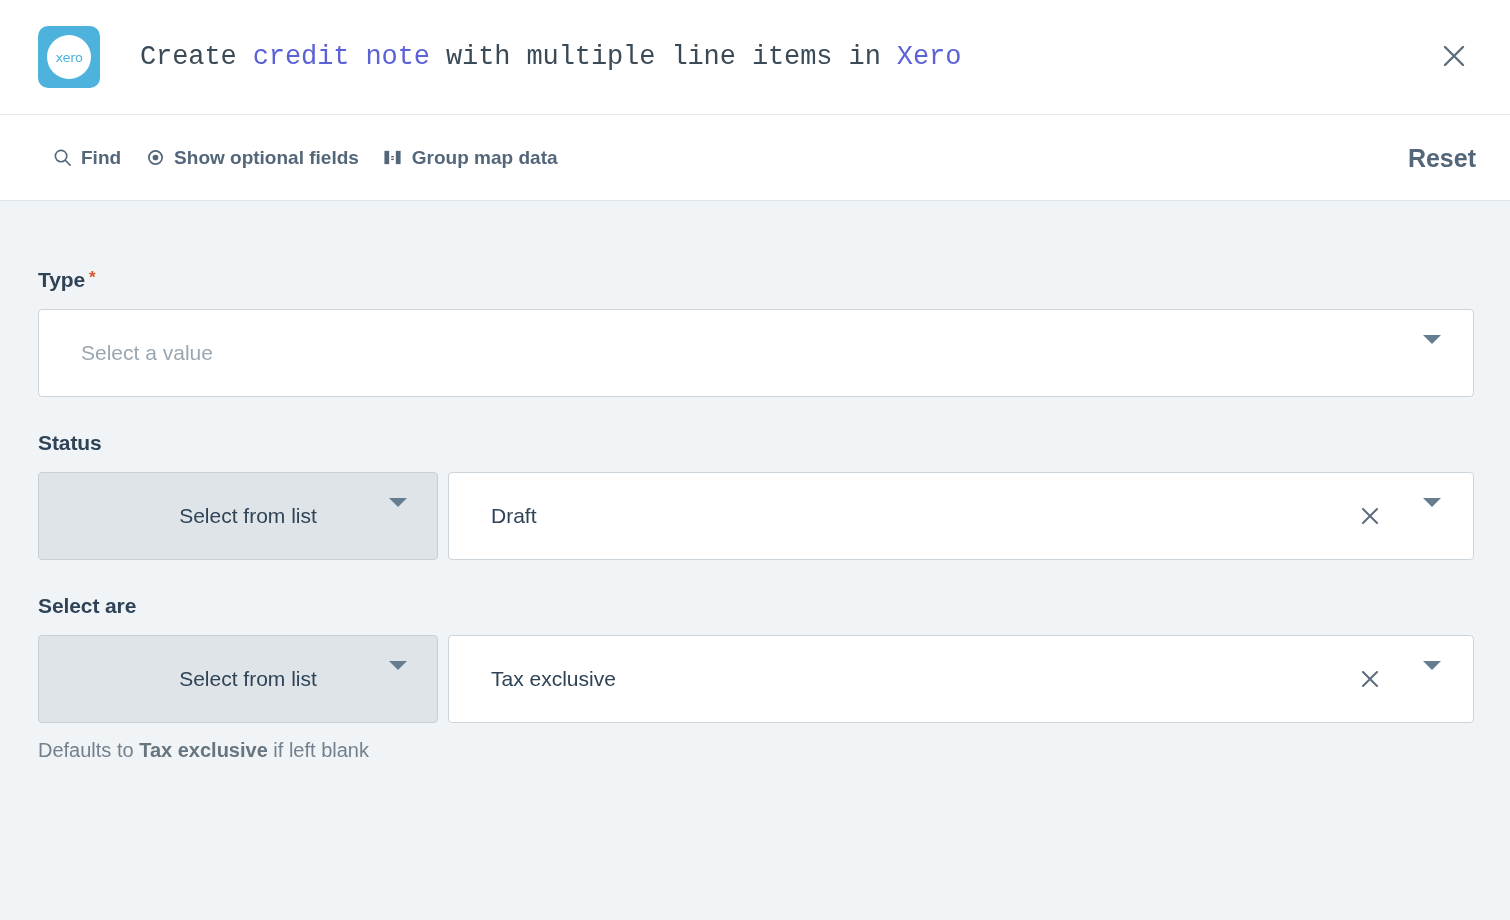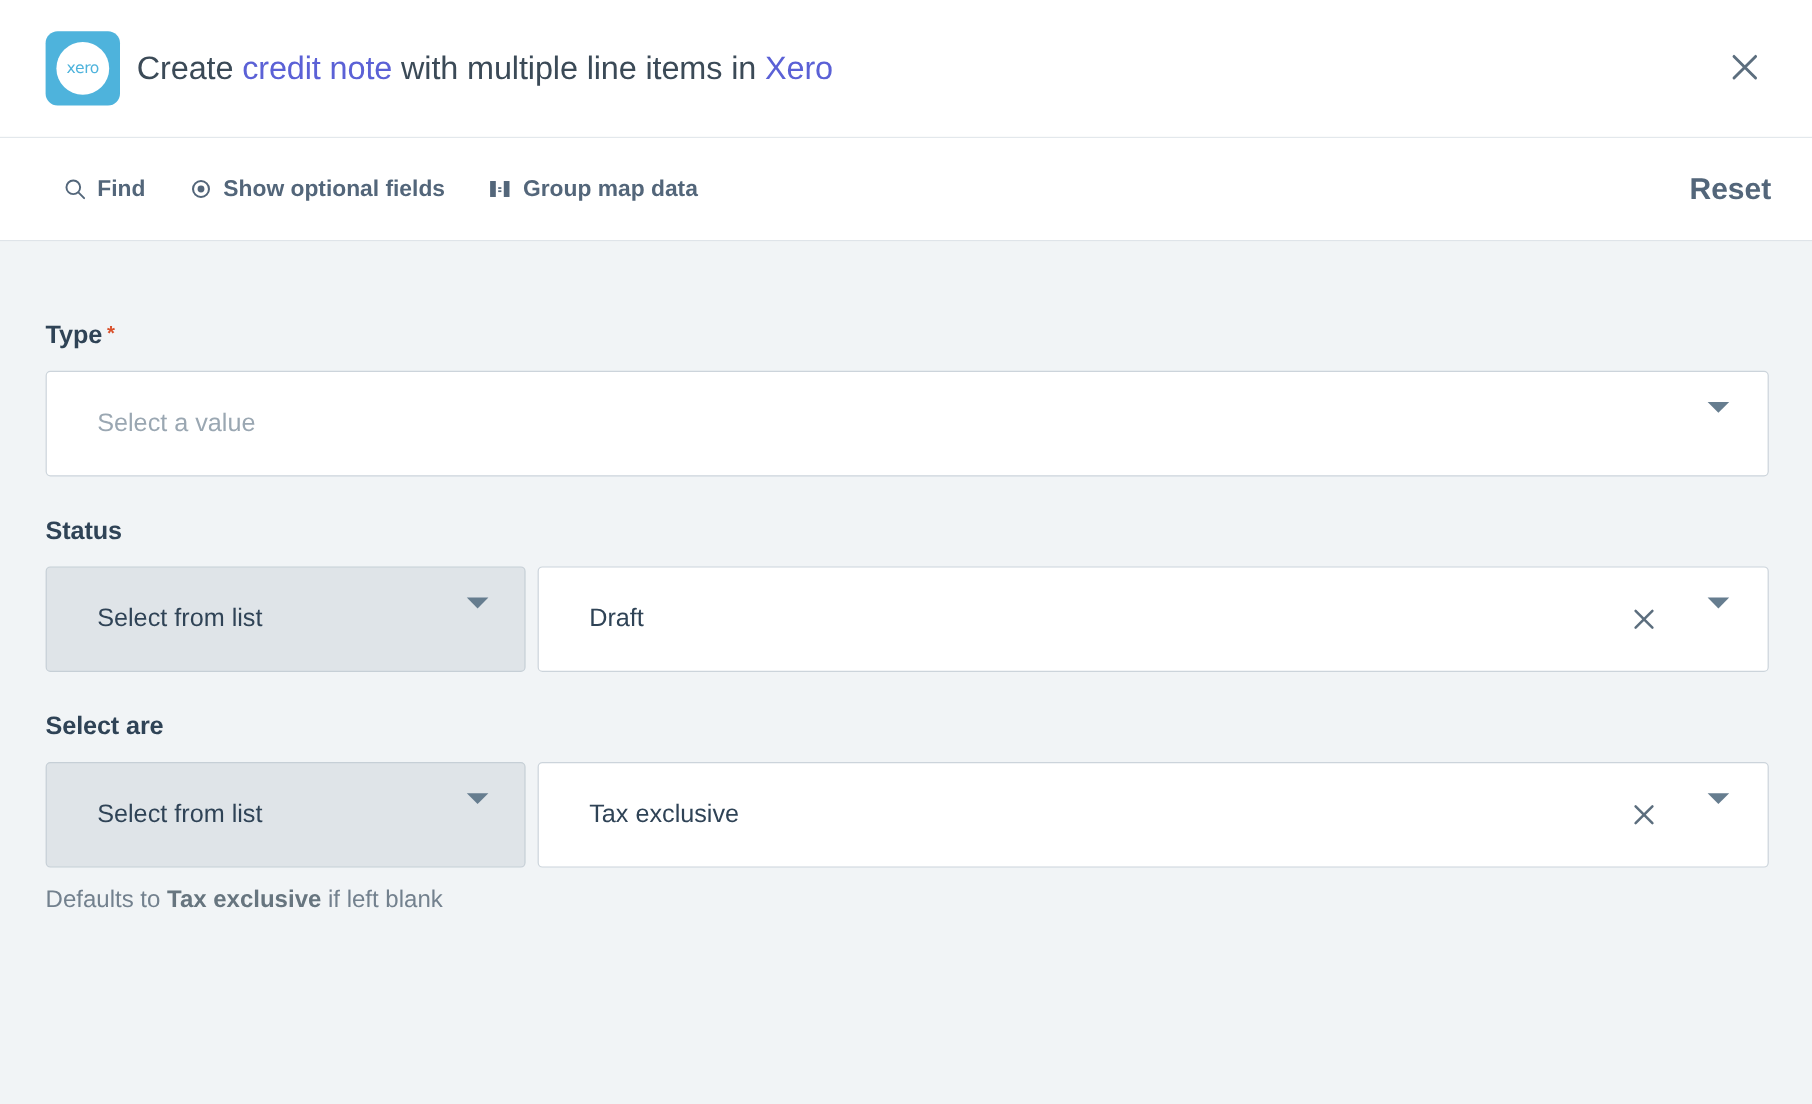--- a/index.html
+++ b/index.html
@@ -45,26 +45,27 @@
     justify-content: center;
   }
   .brand-logo .disc span {
     font-size: 13px;
     letter-spacing: -0.3px;
     color: #4eb3dc;
     font-family: "DejaVu Sans", sans-serif;
     font-weight: 400;
   }
   .header-title {
-    margin-left: 14px;
+    margin-left: 40px;
     font-size: 27px;
     font-weight: 400;
     color: #3b4a57;
     letter-spacing: -0.1px;
     white-space: nowrap;
+    font-family: Liberation Mono, monospace;
   }
   .header-title .accent { color: #5b61d6; }
 
   .close-btn {
     position: absolute;
     right: 34px;
     top: 50%;
     transform: translateY(-50%);
     width: 44px;
     height: 44px;
@@ -82,21 +83,21 @@
     background: #ffffff;
     border-bottom: 1px solid #dfe4e9;
     display: flex;
     align-items: center;
     padding: 0 34px 0 52px;
     position: relative;
   }
   .toolbar-left {
     display: flex;
     align-items: center;
-    gap: 36px;
+    gap: 24px;
   }
   .tool-item {
     display: flex;
     align-items: center;
     gap: 9px;
     font-size: 19px;
     font-weight: 700;
     color: #53667a;
     cursor: pointer;
     background: none;
@@ -187,20 +188,21 @@
     height: 88px;
     background: #dfe4e8;
     border: 1px solid #c6cfd6;
     border-radius: 4px;
     display: flex;
     align-items: center;
     padding: 0 22px 0 42px;
     position: relative;
     cursor: pointer;
     flex: 0 0 auto;
+    justify-content: center;
   }
   .mode-select .mode-text {
     font-size: 21px;
     color: #2f4356;
     font-weight: 400;
   }
   .mode-select .caret {
     position: absolute;
     right: 30px;
     top: 50%;

